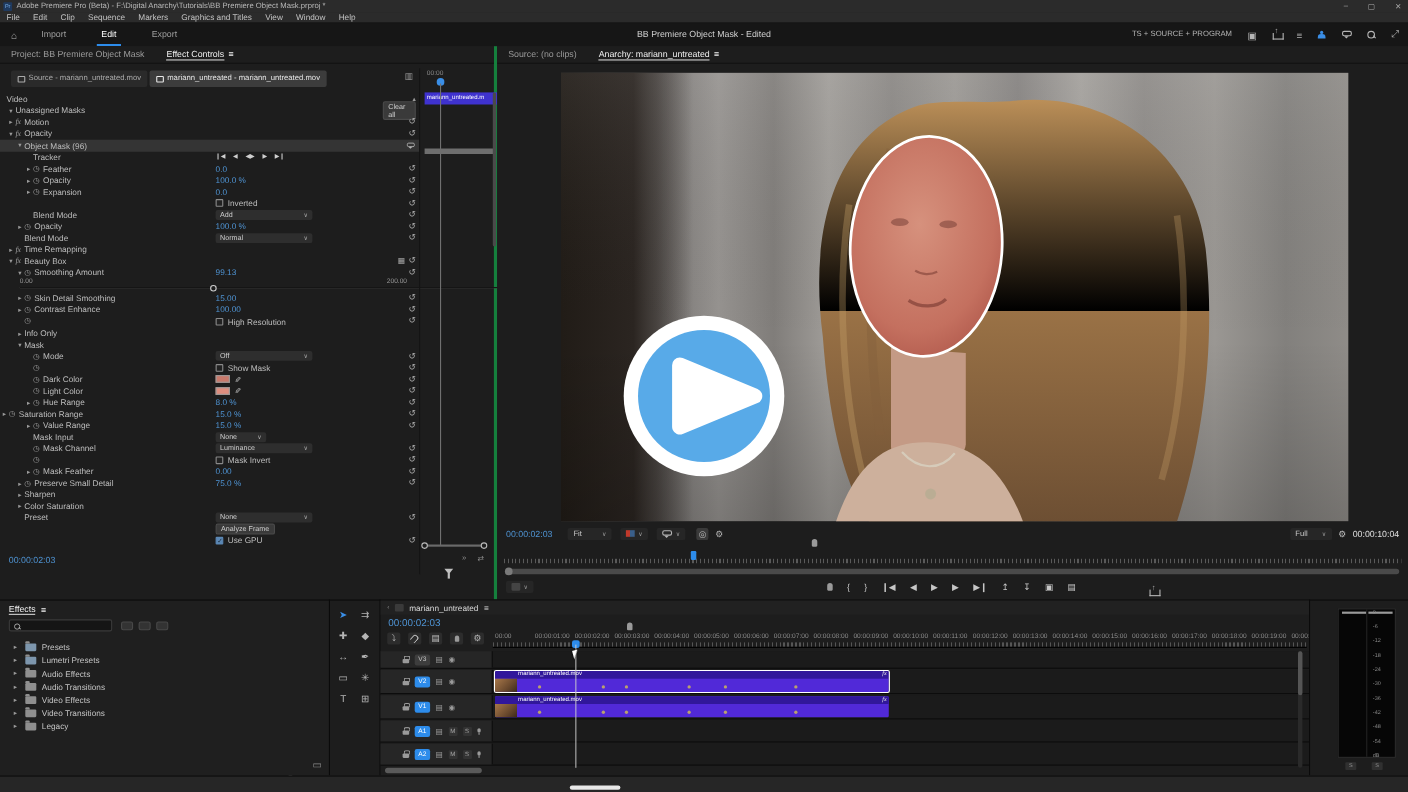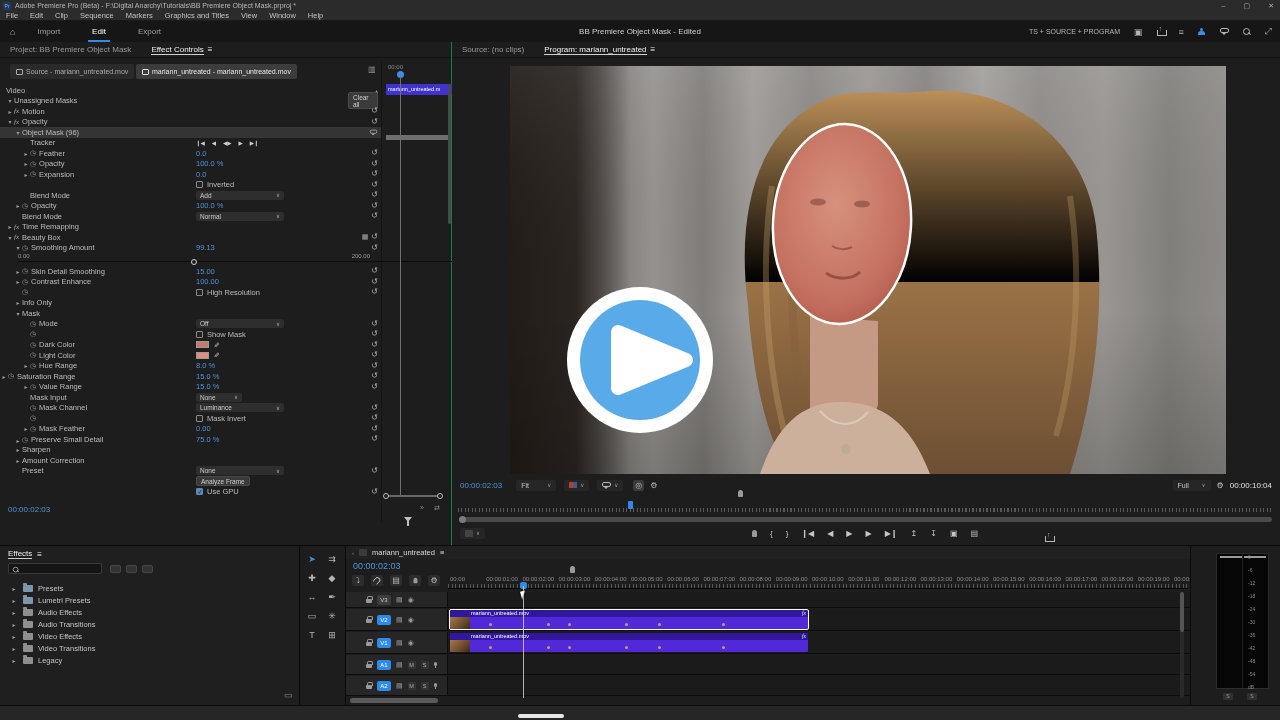--- a/index.html
+++ b/index.html
@@ -43,21 +43,21 @@
   .i-funnel::after { content:""; position:absolute; left:-1px; top:-1px; width:2px; height:5px; background:#c0c0c0; }
   .marker-pin { width:5px; height:7px; background:#9a9a9a; border-radius:2.5px 2.5px 1px 1px; }
   .lockico { width:6px; height:7px; position:relative; display:inline-block; }
   .lockico::before { content:""; position:absolute; left:1px; top:0; width:4px; height:3px; border:1px solid #9a9a9a; border-bottom:none; border-radius:2px 2px 0 0; }
   .lockico::after { content:""; position:absolute; left:0; top:3px; width:6px; height:4px; background:#9a9a9a; border-radius:1px; }
   .micico { width:3px; height:5px; position:relative; display:inline-block; }
   .micico::before { content:""; position:absolute; left:0; top:0; width:3px; height:4px; background:#9a9a9a; border-radius:1.5px; }
   .micico::after { content:""; position:absolute; left:1px; top:4px; width:1px; height:2px; background:#9a9a9a; }
 
   
-  #ec-panel { left:0; top:42px; width:452px; height:503px; background:#1d1d1d; border-right:1px solid #15803d; }
+  #ec-panel { left:0; top:42px; width:452px; height:503px; background:#1d1d1d; border-right:3px solid #15803d; }
   .panel-tabs { display:flex; align-items:center; height:16px; font-size:8px; background:#1d1d1d; border-bottom:1px solid #121212; }
   .panel-tab { padding:0 10px; color:#9a9a9a; height:16px; display:flex; align-items:center; gap:4px; }
   .panel-tab.active { color:#f0f0f0; }
   .panel-tab.active .tab-underline { border-bottom:1px solid #d0d0d0; }
   .src-tab { position:absolute; height:15px; border-radius:2px; background:#2a2a2a; color:#ababab; font-size:7px; display:flex; align-items:center; gap:3px; padding:0 6px; }
   .src-tab.active { background:#3c3c3c; color:#e8e8e8; }
   .src-tab .doc { width:7px; height:6px; border:1px solid currentColor; border-radius:1px; }
   #ec-rows { position:absolute; left:0; top:43px; width:381px; }
   .ec-row { position:relative; height:10.5px; display:flex; align-items:center; font-size:7.5px; color:#bdbdbd; }
   .ec-row.sel { background:#343434; }
@@ -624,21 +624,21 @@
         </div>
         <div class="ec-row">
           <div style="display:flex;align-items:center;padding-left:14px">
             <span class="twirl">▸</span>
             <span class="ec-label">Sharpen</span>
           </div>
         </div>
         <div class="ec-row">
           <div style="display:flex;align-items:center;padding-left:14px">
             <span class="twirl">▸</span>
-            <span class="ec-label">Amount Correction</span>
+            <span class="ec-label">Color Saturation</span>
           </div>
         </div>
         <div class="ec-row">
           <div style="display:flex;align-items:center;padding-left:14px">
             <span class="twirl"></span>
             <span class="ec-label">Preset</span>
           </div>
           <div class="ec-ctrl">
             <span class="dd">None</span>
           </div>
@@ -688,21 +688,21 @@
     <span class="abs" style="left:434px; top:462px; font-size:7px; color:#8a8a8a;">⇄</span>
     <span id="ec-bottom-tc">00:00:02:03</span>
   </div>
 
   <div id="pm-panel" class="abs">
     <div class="panel-tabs">
       <span class="panel-tab">
           <span class="tab-underline">Source: (no clips)</span>
         </span>
       <span class="panel-tab active">
-          <span class="tab-underline">Program: mariann_untreated</span>
+          <span class="tab-underline">Anarchy: mariann_untreated</span>
           <span>≡</span>
         </span>
     </div>
 
     <div id="pm-video">
       <svg width="716" height="408" viewBox="0 0 716 408">
         <defs>
           <linearGradient id="curt" x1="0" y1="0" x2="1" y2="0">
             <stop offset="0" stop-color="#5d5a56"></stop>
               <stop offset=".06" stop-color="#8a8783"></stop>

